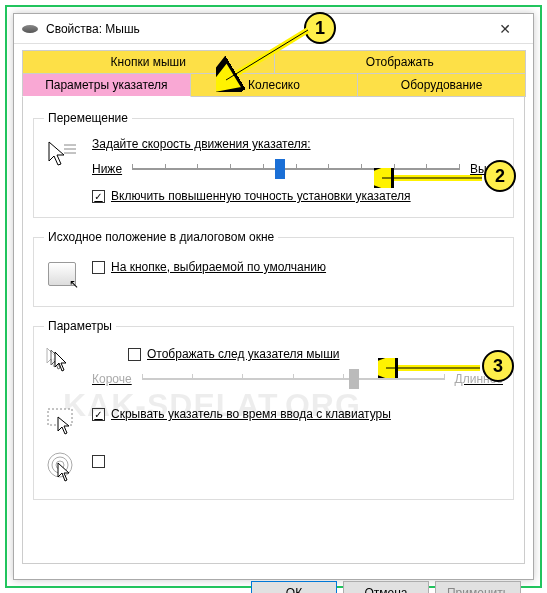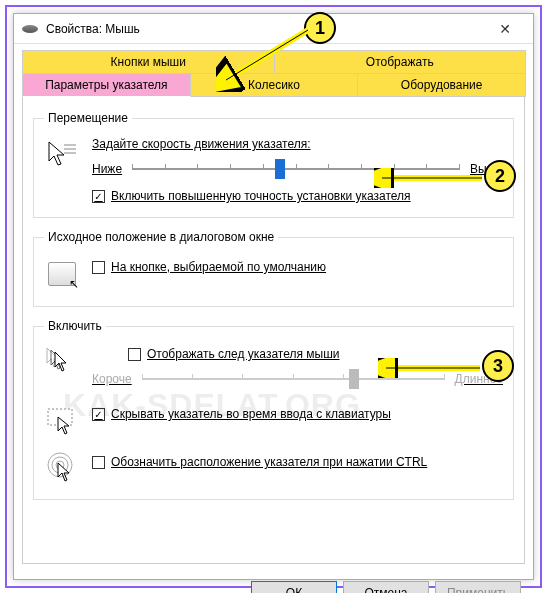--- a/index.html
+++ b/index.html
@@ -1,17 +1,17 @@
 <!DOCTYPE html>
 <html><head>
 <meta charset="utf-8">
 <style>
 * { box-sizing: border-box; margin: 0; padding: 0; font-family: "Segoe UI", Tahoma, sans-serif; font-size: 12px; }
 body { background: #fff; position: relative; width: 547px; height: 593px; }
-.outer { position: absolute; left: 5px; top: 5px; width: 537px; height: 583px; border: 2px solid #8b5cf6; background: #fff; }
+.outer { position: absolute; left: 5px; top: 5px; width: 537px; height: 583px; border: 2px solid #22c55e; background: #fff; }
 .dialog { position: absolute; left: 6px; top: 6px; width: 521px; height: 567px; background: #fff; border: 1px solid #aaa; box-shadow: 0 0 8px rgba(0,0,0,0.2); }
 .titlebar { height: 30px; display: flex; align-items: center; padding: 0 8px; border-bottom: 1px solid #e0e0e0; }
 .titlebar .icon { width: 16px; height: 8px; background: linear-gradient(180deg,#888,#555); border-radius: 50%; margin-right: 8px; }
 .titlebar .title { flex: 1; font-size: 12px; color: #000; }
 .titlebar .close { width: 40px; text-align: center; font-size: 14px; color: #333; cursor: pointer; }
 .tabs-area { padding: 6px 8px 0 8px; }
 .tabrow { display: flex; }
 .tab { flex: 1; border: 1px solid #ccc; border-bottom: none; padding: 4px 8px; text-align: center; background: #fde047; cursor: pointer; font-size: 12px; margin-right: -1px; }
 .tabrow2 .tab.active { background: #f9a8d4; border-bottom: 1px solid #fff; position: relative; z-index: 2; }
 .tabrow2 .tab:first-child { border-bottom: 1px solid #fff; }
@@ -126,21 +126,21 @@
         <div class="content">
           <div class="chk" style="margin-top:4px;">
             <span class="checkbox"></span>
             <span class="chk-label">На кнопке, выбираемой по умолчанию</span>
           </div>
         </div>
       </div>
     </fieldset>
 
     <fieldset>
-      <legend>Включить</legend>
+      <legend>Параметры</legend>
 
       <div class="row">
         <div class="picon">
           <svg class="cursor-icon" viewBox="0 0 32 32">
                 <g opacity="0.3">
                   <path d="M1 1 L1 16 L5 12 L8 20 L10 19 L7 12 L12 12 Z" fill="#fff" stroke="#000"></path>
                 </g>
                 <g opacity="0.6">
                   <path d="M5 3 L5 18 L9 14 L12 22 L14 21 L11 14 L16 14 Z" fill="#fff" stroke="#000"></path>
                 </g>
@@ -192,21 +192,20 @@
           <svg class="cursor-icon" viewBox="0 0 32 32">
                 <circle cx="14" cy="14" r="12" fill="none" stroke="#aaa"></circle>
                 <circle cx="14" cy="14" r="8" fill="none" stroke="#aaa"></circle>
                 <circle cx="14" cy="14" r="4" fill="none" stroke="#aaa"></circle>
                 <path d="M12 12 L12 26 L16 22 L19 30 L21 29 L18 22 L23 22 Z" fill="#fff" stroke="#000"></path>
               </svg>
         </div>
         <div class="content">
           <div class="chk" style="margin-top:6px;">
             <span class="checkbox"></span>
-            <span class="chk-label">Обозначить расположение указателя при нажатии CTRL</span>
           </div>
         </div>
       </div>
 
     </fieldset>
   </div>
 
   <div class="buttons">
     <button class="btn primary">ОК</button>
     <button class="btn">Отмена</button>

